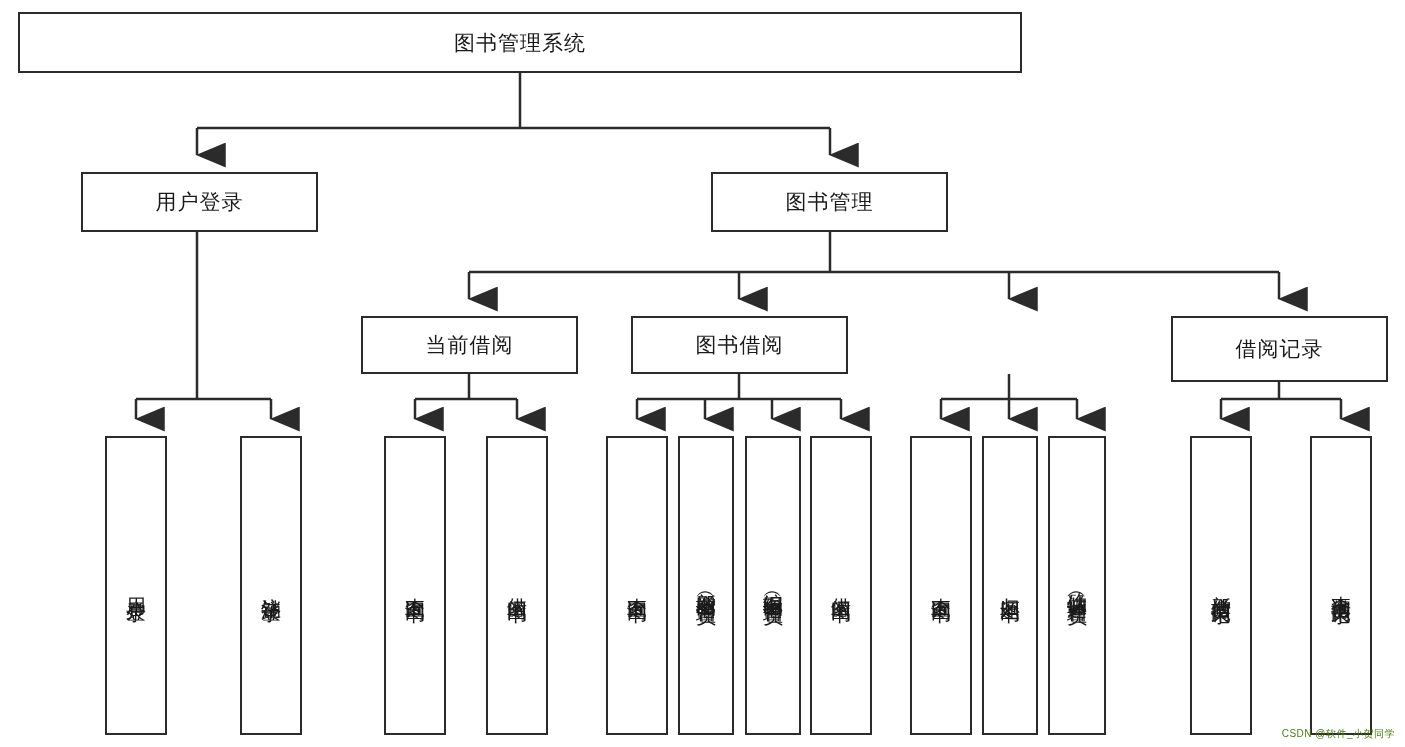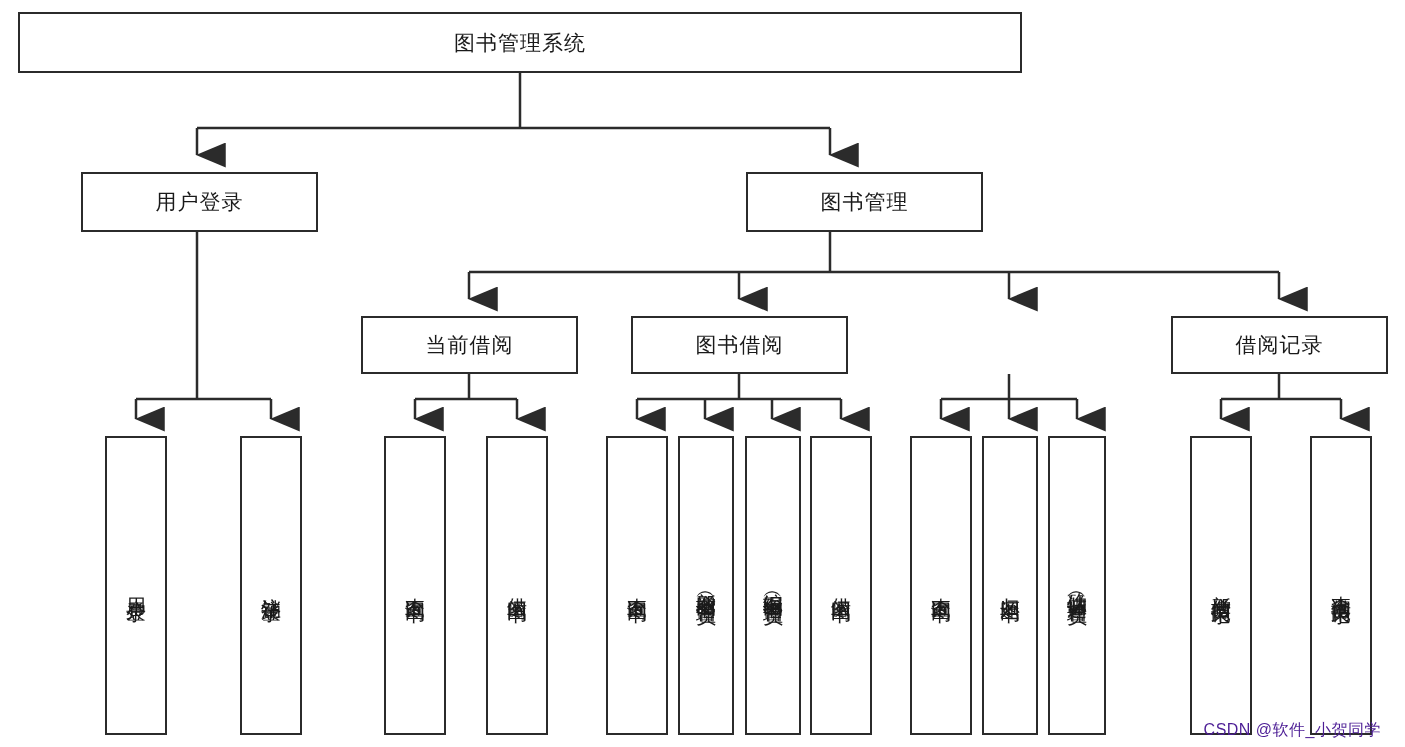--- a/index.html
+++ b/index.html
@@ -48,24 +48,24 @@
   .title-node { font-size: 22px; }
   svg.links {
     position: absolute;
     left: 0; top: 0;
     width: 1405px;
     height: 747px;
     pointer-events: none;
   }
   .watermark {
     position: absolute;
-    right: 24px;
+    right: 10px;
     bottom: 6px;
-    font-size: 16px;
-    color: #4c1d95;
+    font-size: 10px;
+    color: #4d7c0f;
     letter-spacing: 0.5px;
     white-space: nowrap;
   }
 </style>
 </head>
 <body>
 
 <div id="canvas">
 
   <svg class="links" viewBox="0 0 1405 747">
@@ -119,31 +119,31 @@
     </g>
   </svg>
 
   <div class="node horiz title-node" style="left:18px; top:12px; width:1004px; height:61px;">
     <span>图书管理系统</span>
   </div>
 
   <div class="node horiz" style="left:81px; top:172px; width:237px; height:60px;">
     <span>用户登录</span>
   </div>
-  <div class="node horiz" style="left:711px; top:172px; width:237px; height:60px;margin-left:35px;">
+  <div class="node horiz" style="left:711px; top:172px; width:237px; height:60px;">
     <span>图书管理</span>
   </div>
 
   <div class="node horiz" style="left:361px; top:316px; width:217px; height:58px;">
     <span>当前借阅</span>
   </div>
   <div class="node horiz" style="left:631px; top:316px; width:217px; height:58px;">
     <span>图书借阅</span>
   </div>
-  <div class="node horiz" style="left:1171px; top:316px; width:217px; height:58px;">
+  <div class="node horiz" style="left:1171px; top:316px; width:217px; height:66px;">
     <span>借阅记录</span>
   </div>
 
   <div class="node vert" style="left:105px; top:436px; width:62px; height:299px;">
     <span class="vtext">用户登录</span>
   </div>
   <div class="node vert" style="left:240px; top:436px; width:62px; height:299px;">
     <span class="vtext">注销登录</span>
   </div>
 

